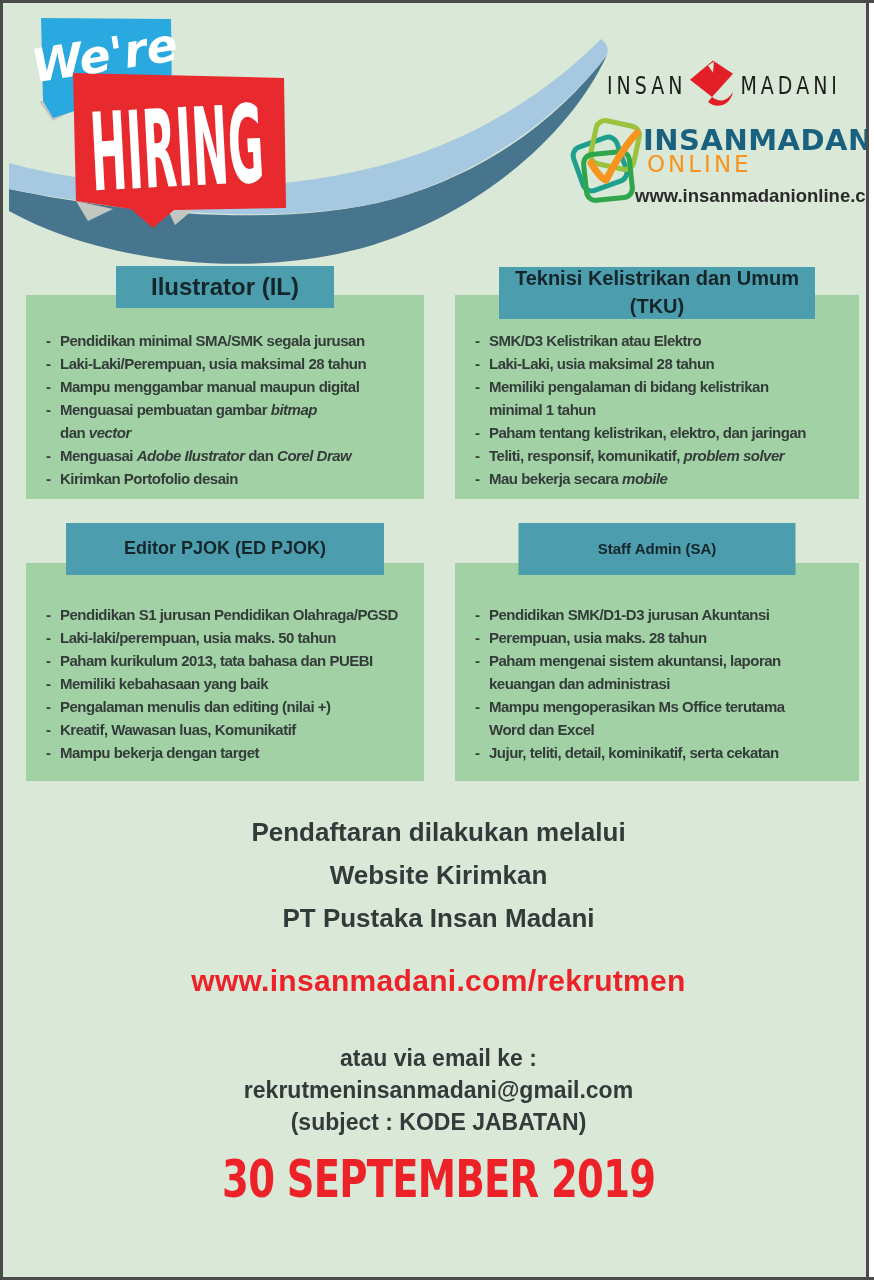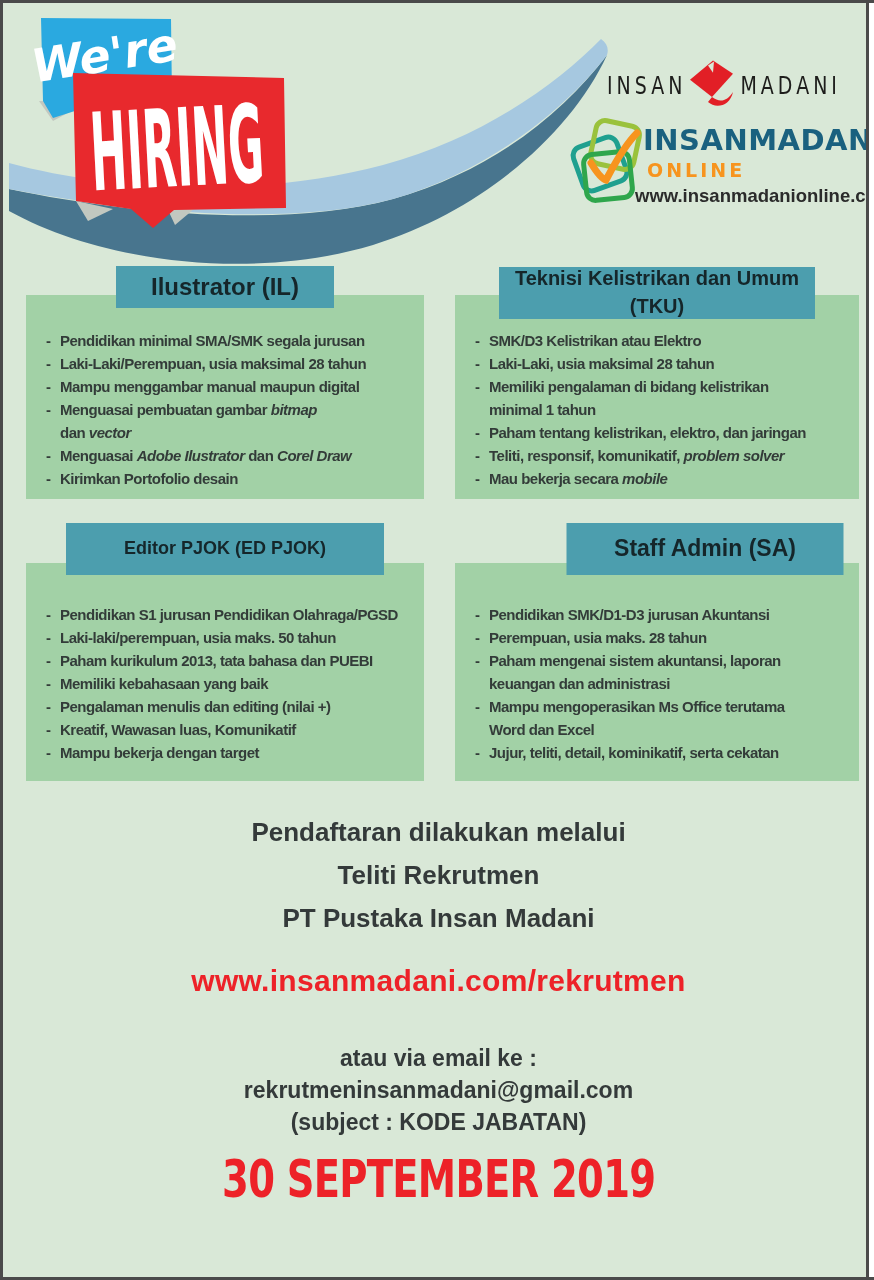--- a/index.html
+++ b/index.html
@@ -30,41 +30,41 @@
     display:flex;align-items:center;
     color:#1d1d1b;font-size:19px;font-weight:400;letter-spacing:4px;
     transform:scaleY(1.3);transform-origin:top left;
     font-family:"DejaVu Sans",sans-serif;
   }
   .brand-top .book-icon{margin:0 6px 0 2px;transform:scaleY(0.78);}
 
   .brand-online{position:absolute;left:566px;top:112px;width:300px;height:100px;z-index:2;}
   .bo-icon{position:absolute;left:0;top:0;}
   .bo-name{position:absolute;left:74px;top:8px;font-size:29px;font-weight:800;color:var(--brandBlue,#1a617f);letter-spacing:.5px;font-family:"DejaVu Sans",sans-serif;}
-  .bo-sub{position:absolute;left:78px;top:44px;font-size:19px;font-weight:700;color:var(--orange,#f7941e);letter-spacing:3px;font-family:"DejaVu Sans",sans-serif;}
+  .bo-sub{position:absolute;left:78px;top:36px;font-size:23px;font-weight:400;color:var(--orange,#f7941e);letter-spacing:3px;font-family:"DejaVu Sans",sans-serif;}
   .bo-site{position:absolute;left:66px;top:70px;font-size:18.5px;font-weight:700;color:#2b2b2b;}
 
   
   .jobs{
     position:absolute;left:23px;top:292px;z-index:3;
     display:grid;grid-template-columns:398px 404px;grid-template-rows:204px 218px;
     column-gap:31px;row-gap:64px;
   }
   .job-box{position:relative;background:var(--green,#a2d1a6);}
   .job-header{
     position:absolute;left:50%;transform:translateX(-50%);
     background:var(--teal,#4c9eae);
     color:#15262a;font-weight:700;text-align:center;
     display:flex;flex-direction:column;justify-content:center;
     line-height:1.18;white-space:nowrap;z-index:4;
   }
   .job-box:nth-child(1) .job-header{top:-29px;width:218px;height:42px;font-size:24px;}
   .job-box:nth-child(2) .job-header{top:-28px;width:316px;height:52px;font-size:20px;justify-content:space-between;}
   .job-box:nth-child(3) .job-header{top:-40px;width:318px;height:52px;font-size:18px;}
-  .job-box:nth-child(4) .job-header{top:-40px;width:277px;height:52px;font-size:23px;margin-left:48px;}
+  .job-box:nth-child(4) .job-header{top:-40px;width:277px;height:52px;font-size:15px;}
   .job-items{list-style:none;margin:0;padding:34px 6px 0 20px;}
   .job-box:nth-child(n+3) .job-items{padding-top:40px;}
   .job-items li{
     display:flex;font-size:15px;font-weight:700;letter-spacing:-0.5px;
     color:var(--textDark,#333c39);line-height:23px;
   }
   .job-items .bullet{flex:0 0 14px;}
   .job-items .req-text{flex:1;}
   .job-items em{font-style:italic;}
 
@@ -250,21 +250,21 @@
             <span class="bullet">-</span>
             <span class="req-text">Jujur, teliti, detail, kominikatif, serta cekatan</span>
           </li>
         </ul>
   </div>
 </div>
 
   <div class="footer">
     <div class="reg" id="reg-lines">
         <div>Pendaftaran dilakukan melalui</div>
-        <div>Teliti Rekrutmen</div>
+        <div>Website Kirimkan</div>
         <div>PT Pustaka Insan Madani</div>
       </div>
     <div class="url">www.insanmadani.com/rekrutmen</div>
     <div class="email">
       <div>atau via email ke :</div>
       <div>rekrutmeninsanmadani@gmail.com</div>
       <div>(subject : KODE JABATAN)</div>
     </div>
     <div class="deadline">
       <div class="dl-date"><span class="cond">30 SEPTEMBER 2019</span></div>

